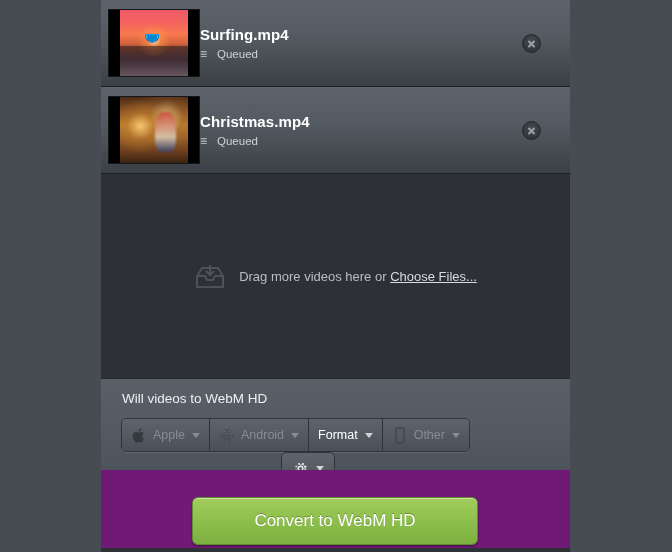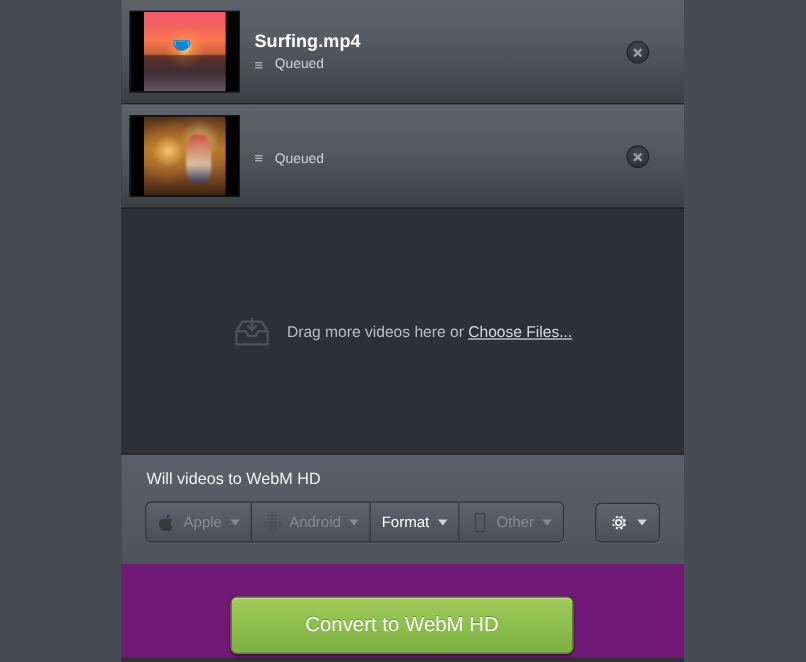--- a/index.html
+++ b/index.html
@@ -77,21 +77,21 @@
         #9a6128 62%, #6d3f1d 82%, #3b2212 100%);
   }
   .thumb-xmas::after {
     content: "";
     position: absolute; left: 52%; top: 22%; width: 30%; height: 62%;
     background: linear-gradient(to bottom, rgba(200,55,45,0.75), rgba(230,220,205,0.75) 62%, rgba(50,60,110,0.8));
     border-radius: 40% 40% 30% 30%;
     filter: blur(1px);
   }
 
-  .file-meta { margin-left: 12px; flex: 1 1 auto; }
+  .file-meta { flex: 1 1 auto; }
   .file-name {
     color: #ffffff;
     font-size: 15px;
     font-weight: bold;
     letter-spacing: 0.1px;
   }
   .file-status {
     margin-top: 5px;
     display: flex; align-items: center;
     color: #cfd3d6;
@@ -157,21 +157,21 @@
   }
   .convert-label {
     position: absolute;
     left: 21px; top: 12px;
     color: #eef1f3;
     font-size: 13.5px;
   }
   .controls-row {
     position: absolute;
     left: 20px; top: 39px;
-    display: flex; align-items: center;
+    display: flex; align-items: center; flex-direction: column;
   }
 
   .seg-group {
     display: flex;
     border-radius: 5px;
     overflow: hidden;
     border: 1px solid #2f3438;
     box-shadow: 0 1px 0 rgba(255,255,255,0.10);
   }
   .seg-btn {
@@ -260,20 +260,21 @@
         </div>
       </div>
       <div class="remove-button"></div>
     </div>
 
     <div class="file-row">
       <div class="thumb-wrap">
         <div class="thumb-inner thumb-xmas"></div>
       </div>
       <div class="file-meta">
+        <div class="file-name">Christmas.mp4</div>
         <div class="file-status">
           <span class="hamburger-icon">≡</span>
           <span>Queued</span>
         </div>
       </div>
       <div class="remove-button"></div>
     </div>
 
   </div>
 

